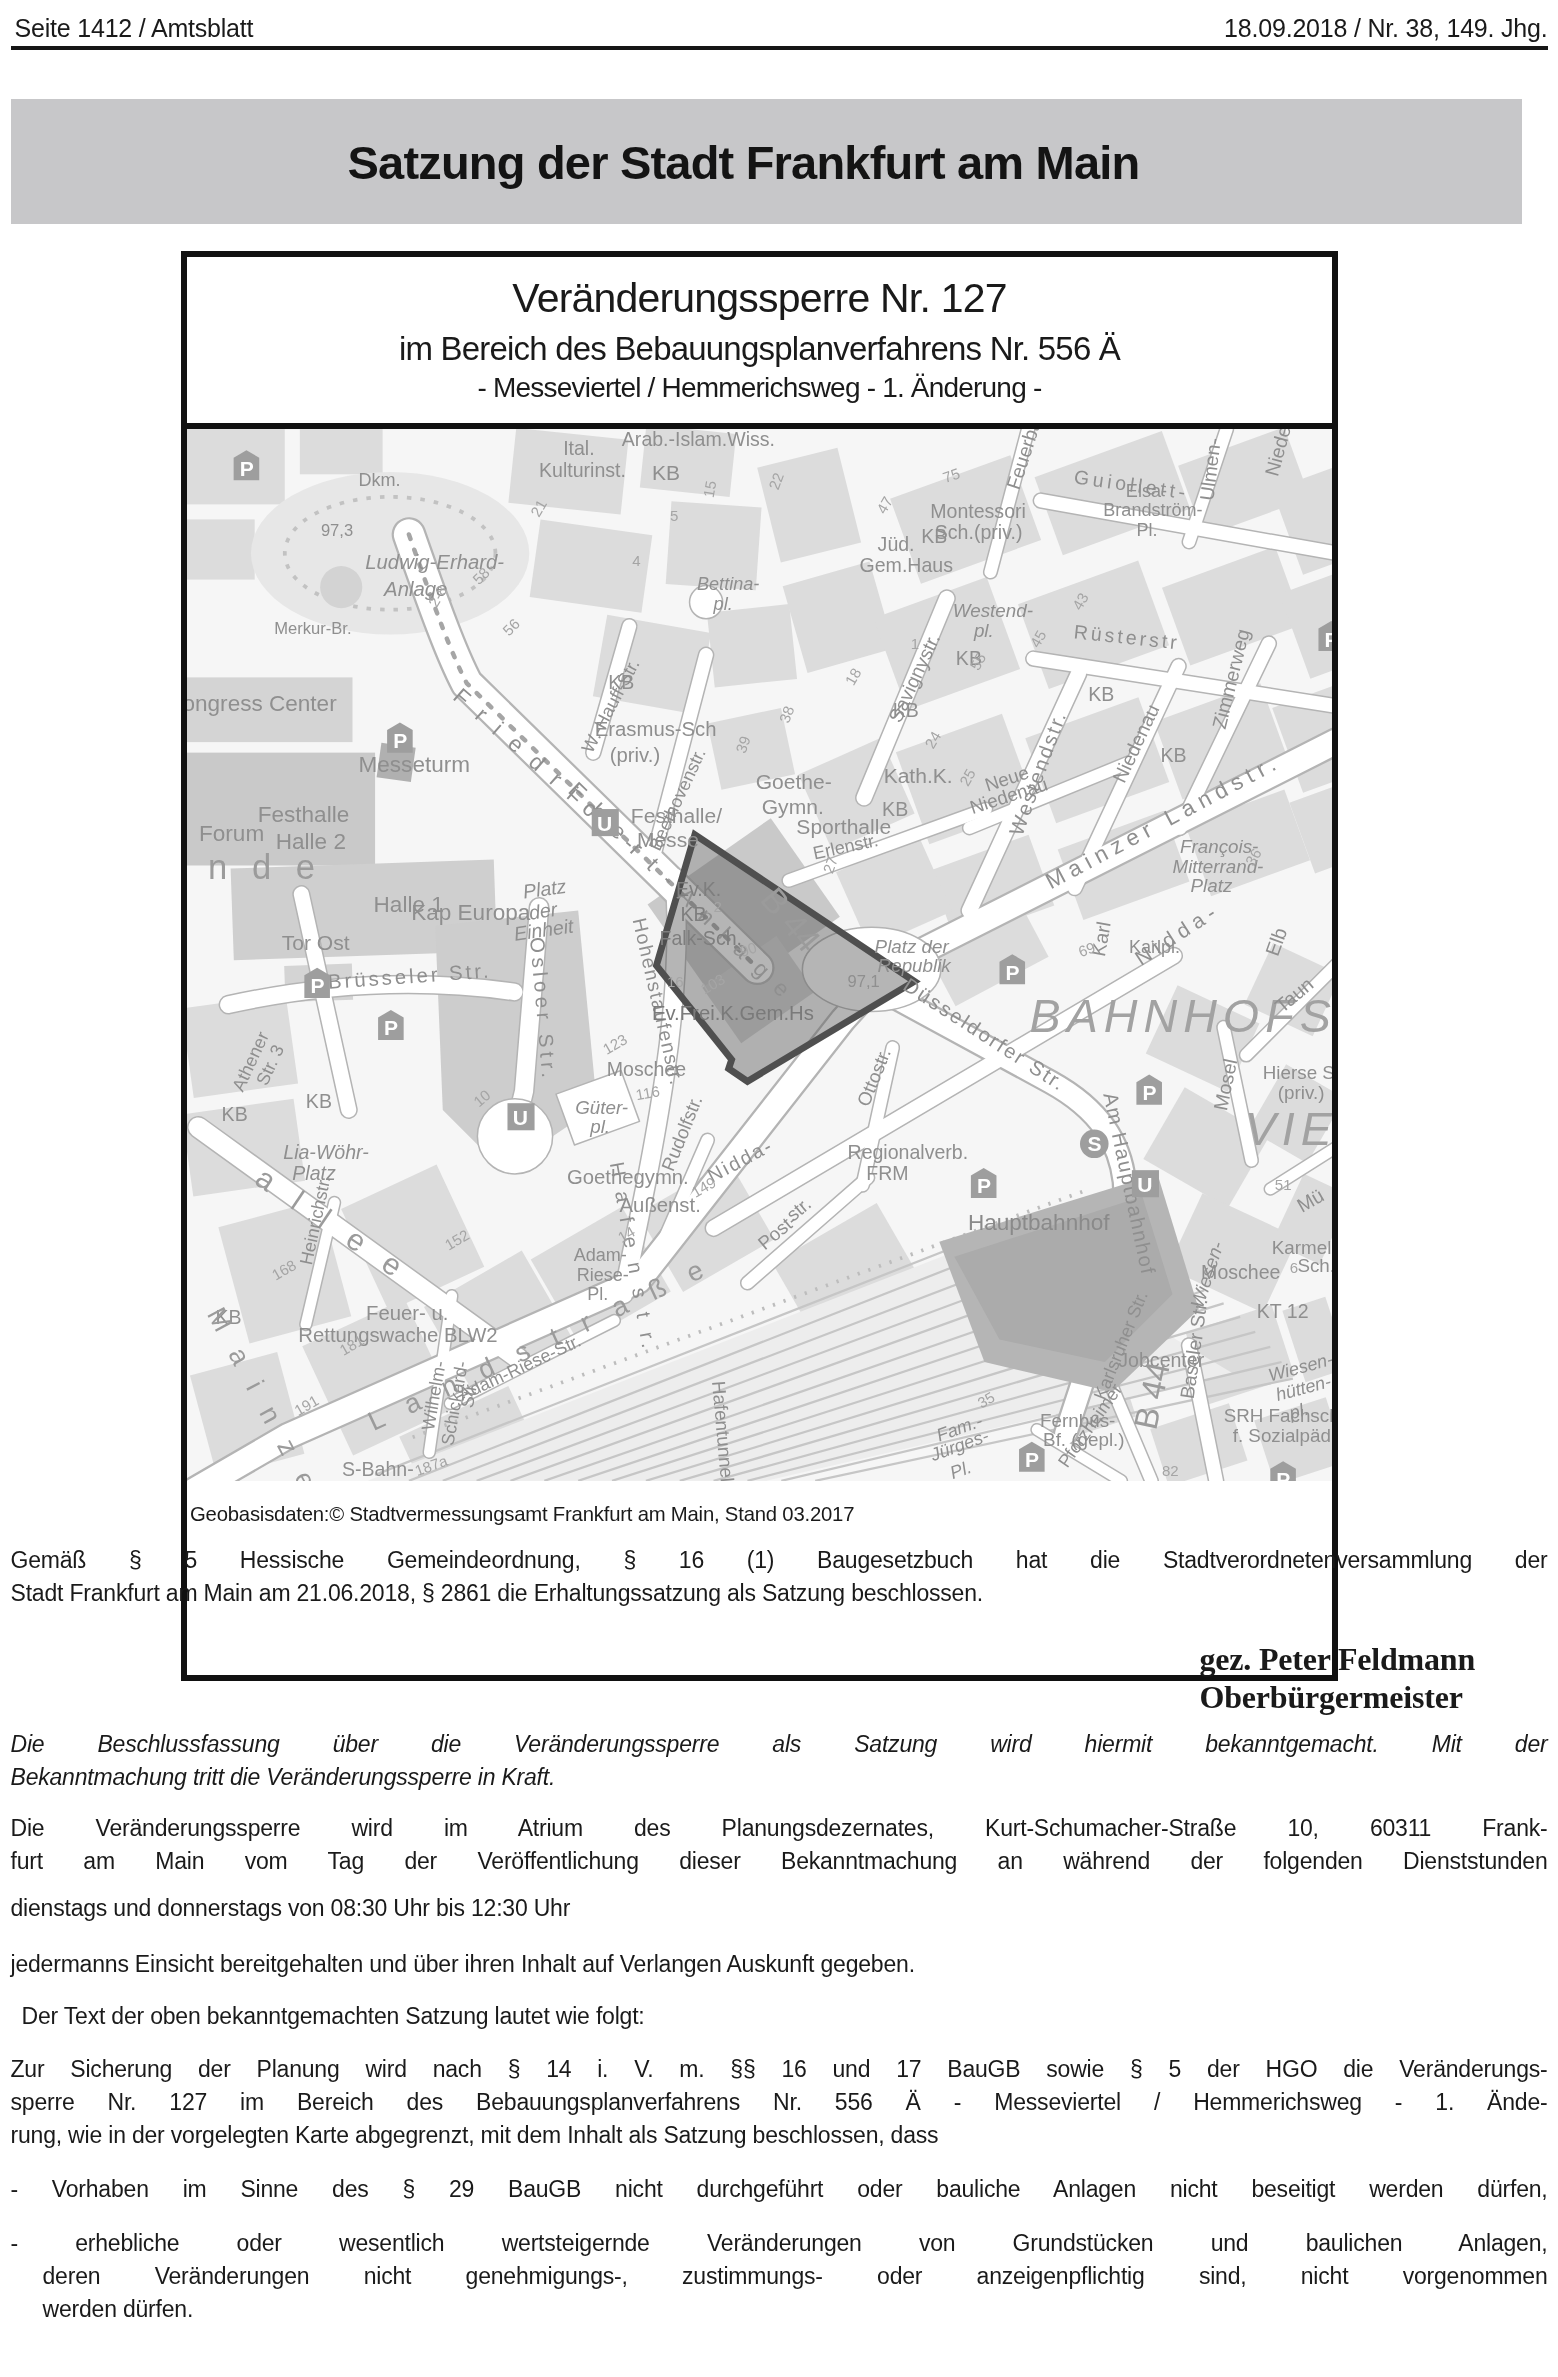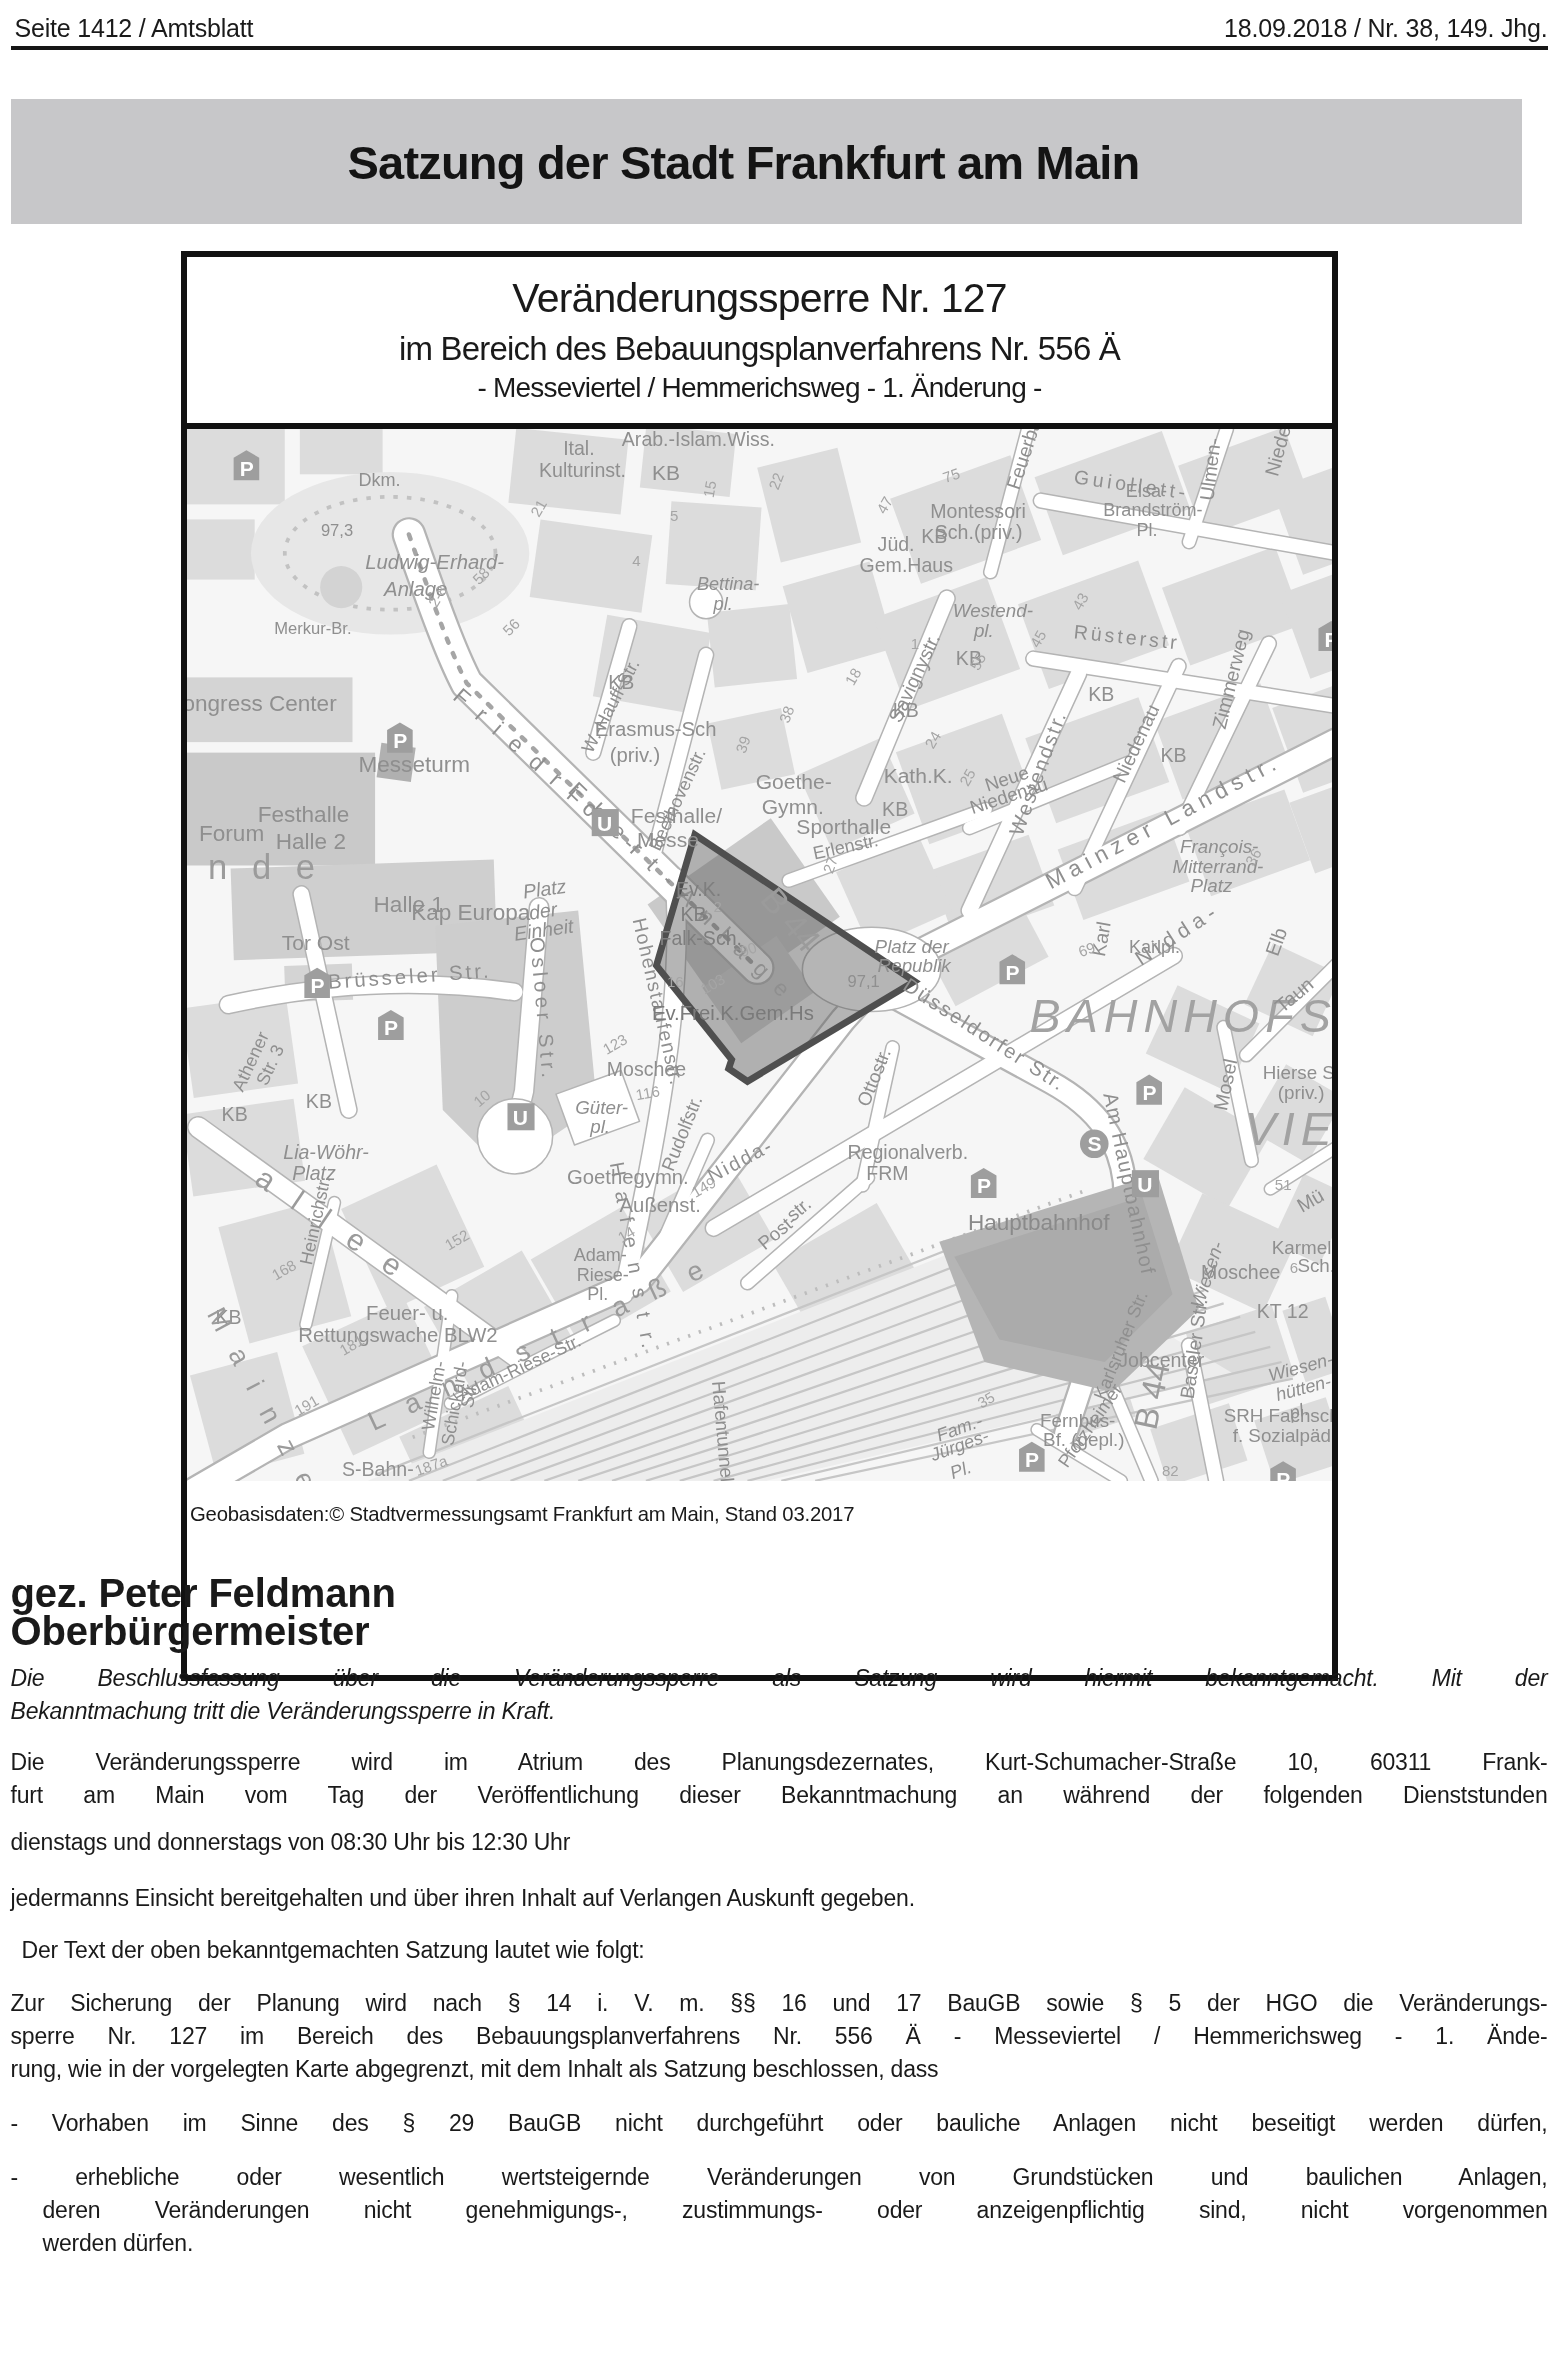--- a/index.html
+++ b/index.html
@@ -28,21 +28,21 @@
   #map-wrap{position:absolute;left:0;top:172px;width:1145px;height:1052px;overflow:hidden;background:#f6f6f6;}
 
   
   #map-caption{position:absolute;left:190px;top:1503px;font-size:20.3px;letter-spacing:-0.2px;}
 
   
   #body-text{position:absolute;left:10.5px;top:1544px;width:1537px;font-size:23px;letter-spacing:-0.2px;}
   #body-text .para{margin:0;}
   #body-text .ln{height:33px;line-height:33px;text-align:left;white-space:nowrap;}
   #body-text .ln.j{white-space:normal;text-align:justify;text-align-last:justify;}
-  #body-text .sig{font-weight:bold;font-size:40px;}
+  #body-text .sig{font-weight:bold;font-size:32px;margin-left:1189px;font-family:Liberation Serif, serif;}
   #body-text .sig .ln{height:38px;line-height:38px;white-space:nowrap;text-align:left;text-align-last:left;}
 
   svg text{font-family:"Liberation Sans","DejaVu Sans",sans-serif;}
 </style>
 </head>
 <body>
 
 <div id="page">
 
   <div id="header">
@@ -501,20 +501,24 @@
               <text x="1197" y="960" font-size="28" fill="#ffffff" font-weight="bold">S</text>
             </g>
           </g>
       </svg>
     </div>
   </div>
 
   <div id="map-caption">Geobasisdaten:© Stadtvermessungsamt Frankfurt am Main, Stand 03.2017</div>
 
   <div id="body-text">
+      <div class="para" style="margin-top: 0px;">
+        <div class="ln j">Gemäß § 5 Hessische Gemeindeordnung, § 16 (1) Baugesetzbuch hat die Stadtverordnetenversammlung der</div>
+        <div class="ln">Stadt Frankfurt am Main am 21.06.2018, § 2861 die Erhaltungssatzung als Satzung beschlossen.</div>
+      </div>
       <div class="para sig" style="margin-top: 30px;">
         <div class="ln">gez. Peter Feldmann</div>
         <div class="ln">Oberbürgermeister</div>
       </div>
       <div class="para" style="margin-top: 12px; font-style: italic;">
         <div class="ln j">Die Beschlussfassung über die Veränderungssperre als Satzung wird hiermit bekanntgemacht. Mit der</div>
         <div class="ln">Bekanntmachung tritt die Veränderungssperre in Kraft.</div>
       </div>
       <div class="para" style="margin-top: 18px;">
         <div class="ln j">Die Veränderungssperre wird im Atrium des Planungsdezernates, Kurt-Schumacher-Straße 10, 60311 Frank-</div>

